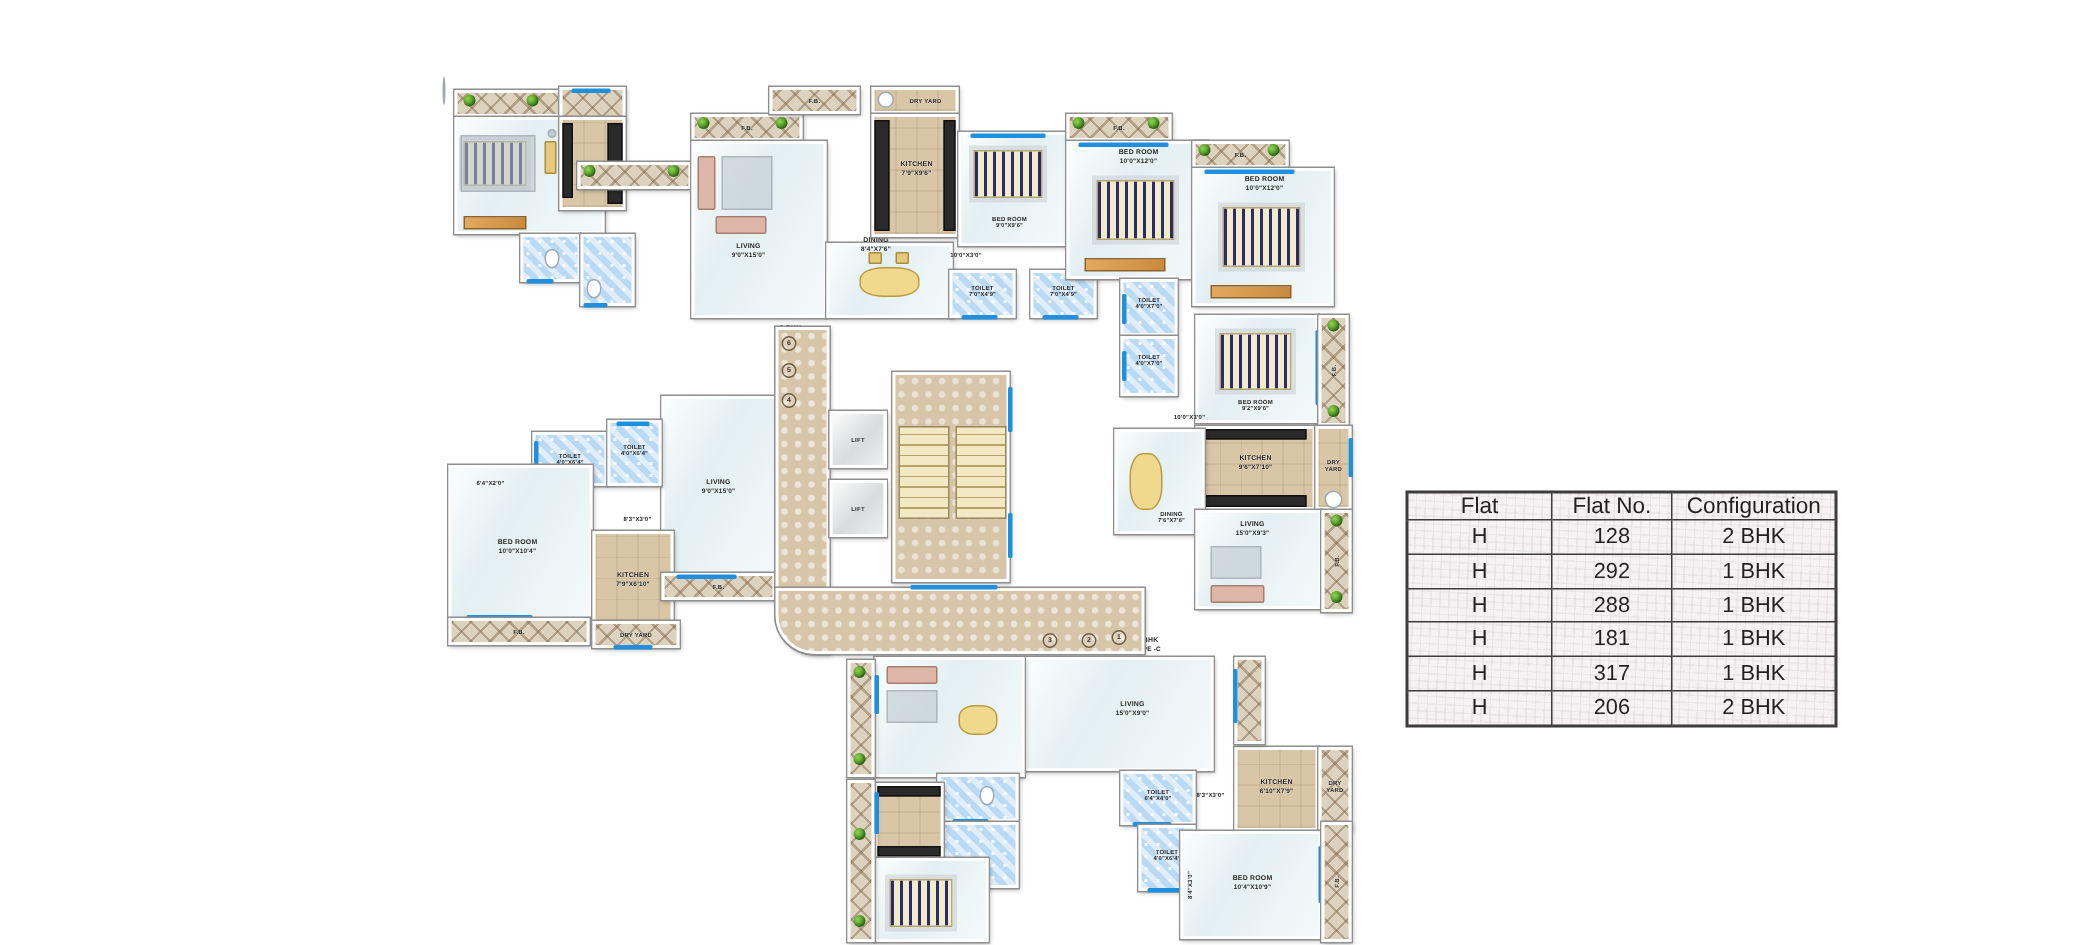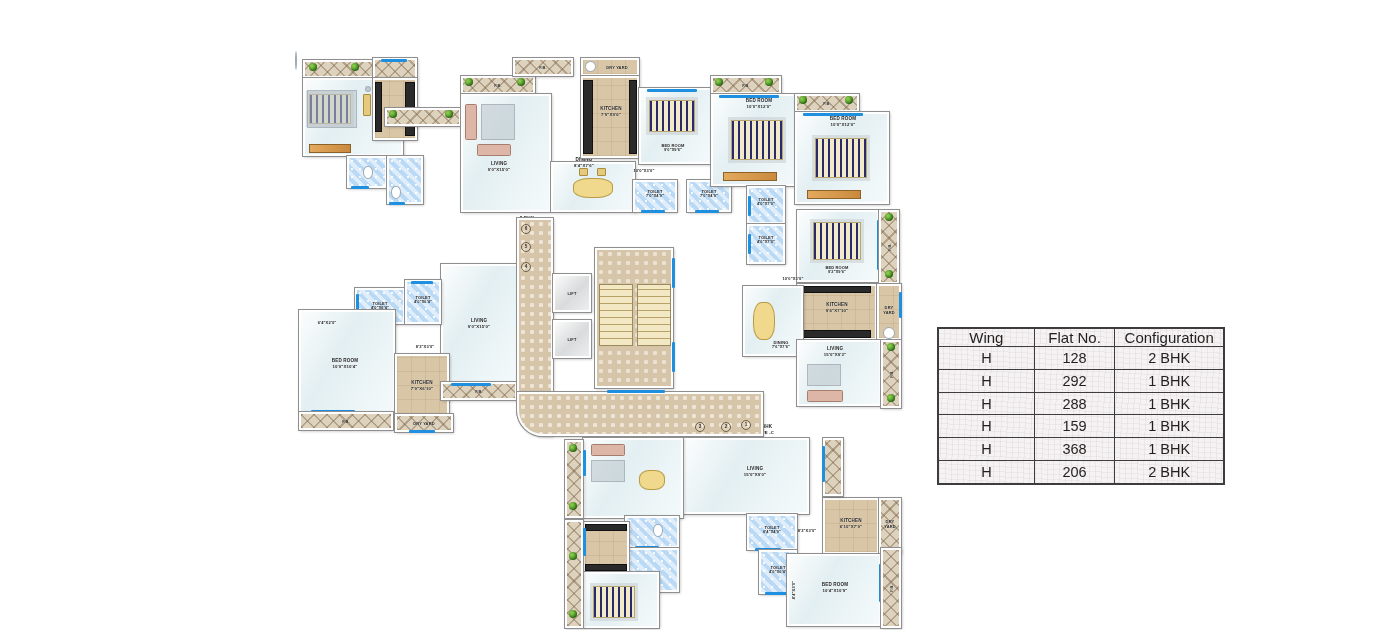--- a/index.html
+++ b/index.html
@@ -482,21 +482,21 @@
 
   <div id="tablewrap">
     <table>
       <colgroup>
           <col class="c1">
           <col class="c2">
           <col class="c3">
         </colgroup>
       <thead>
         <tr>
-          <th>Wing</th>
+          <th>Flat</th>
           <th>Flat No.</th>
           <th>Configuration</th>
         </tr>
       </thead>
       <tbody>
         <tr>
           <td>H</td>
           <td>128</td>
           <td>2 BHK</td>
         </tr>
@@ -505,26 +505,26 @@
           <td>292</td>
           <td>1 BHK</td>
         </tr>
         <tr>
           <td>H</td>
           <td>288</td>
           <td>1 BHK</td>
         </tr>
         <tr>
           <td>H</td>
-          <td>159</td>
+          <td>181</td>
           <td>1 BHK</td>
         </tr>
         <tr>
           <td>H</td>
-          <td>368</td>
+          <td>317</td>
           <td>1 BHK</td>
         </tr>
         <tr>
           <td>H</td>
           <td>206</td>
           <td>2 BHK</td>
         </tr>
       </tbody>
     </table>
   </div>

